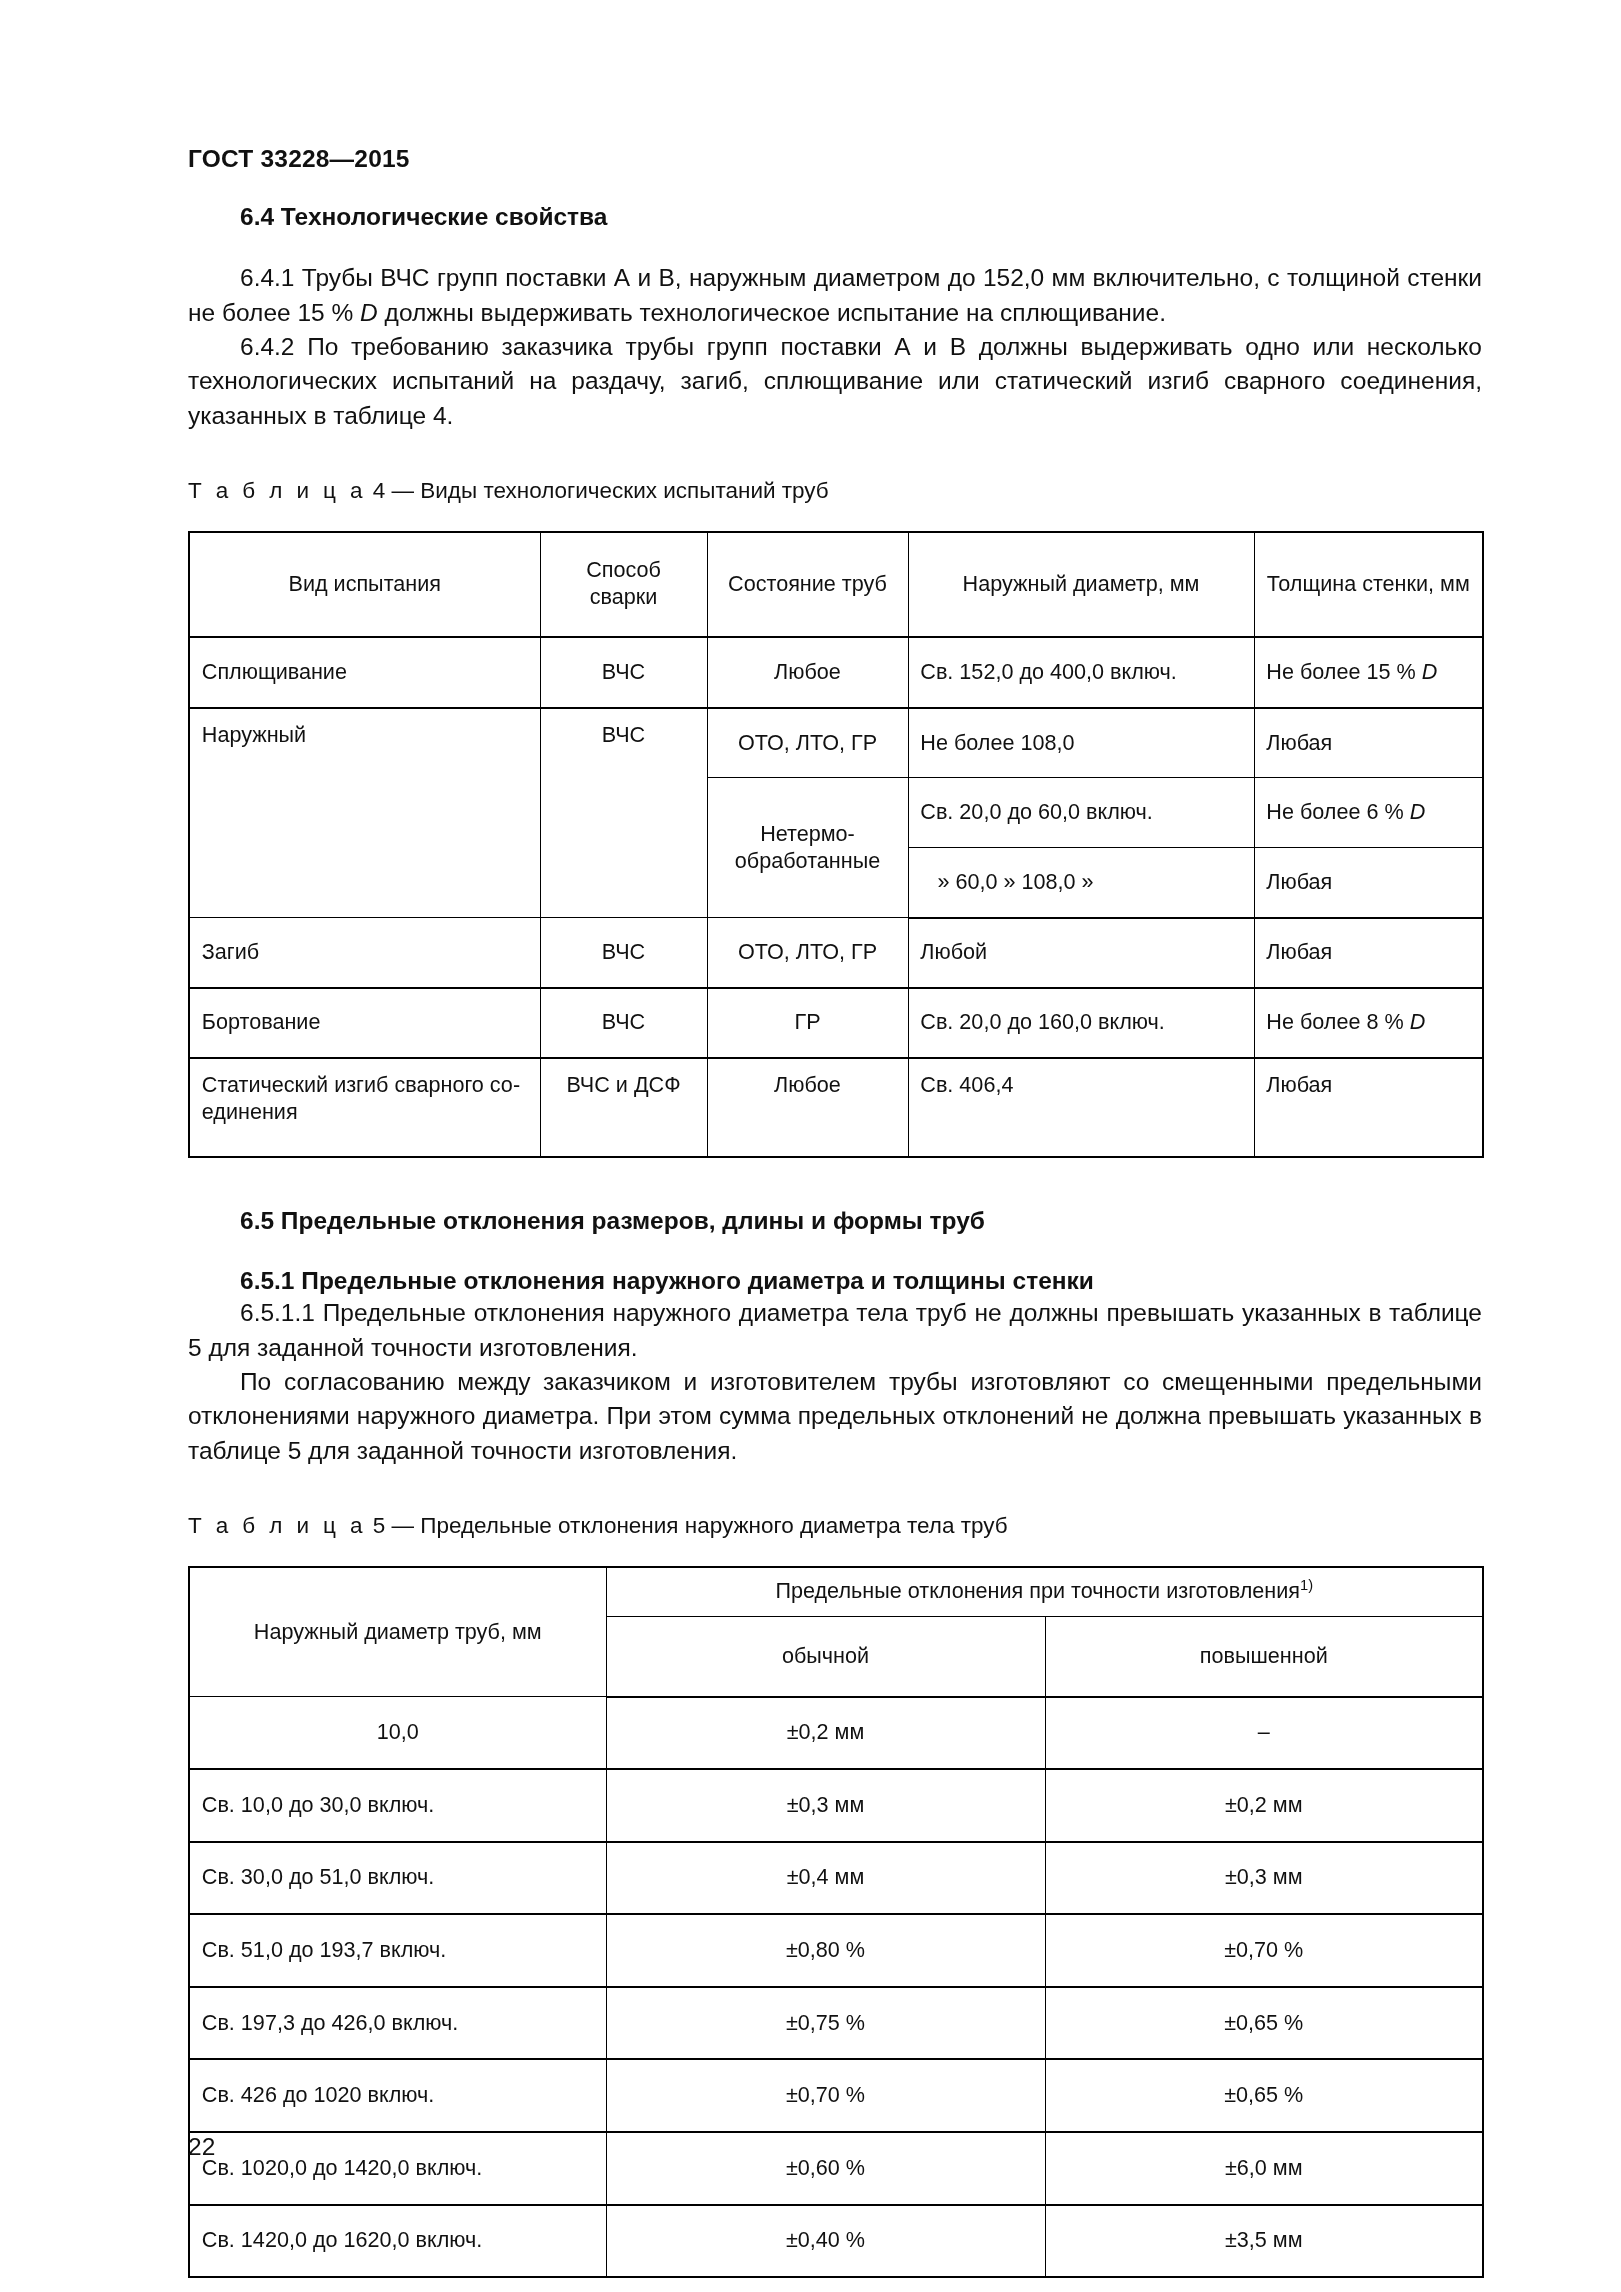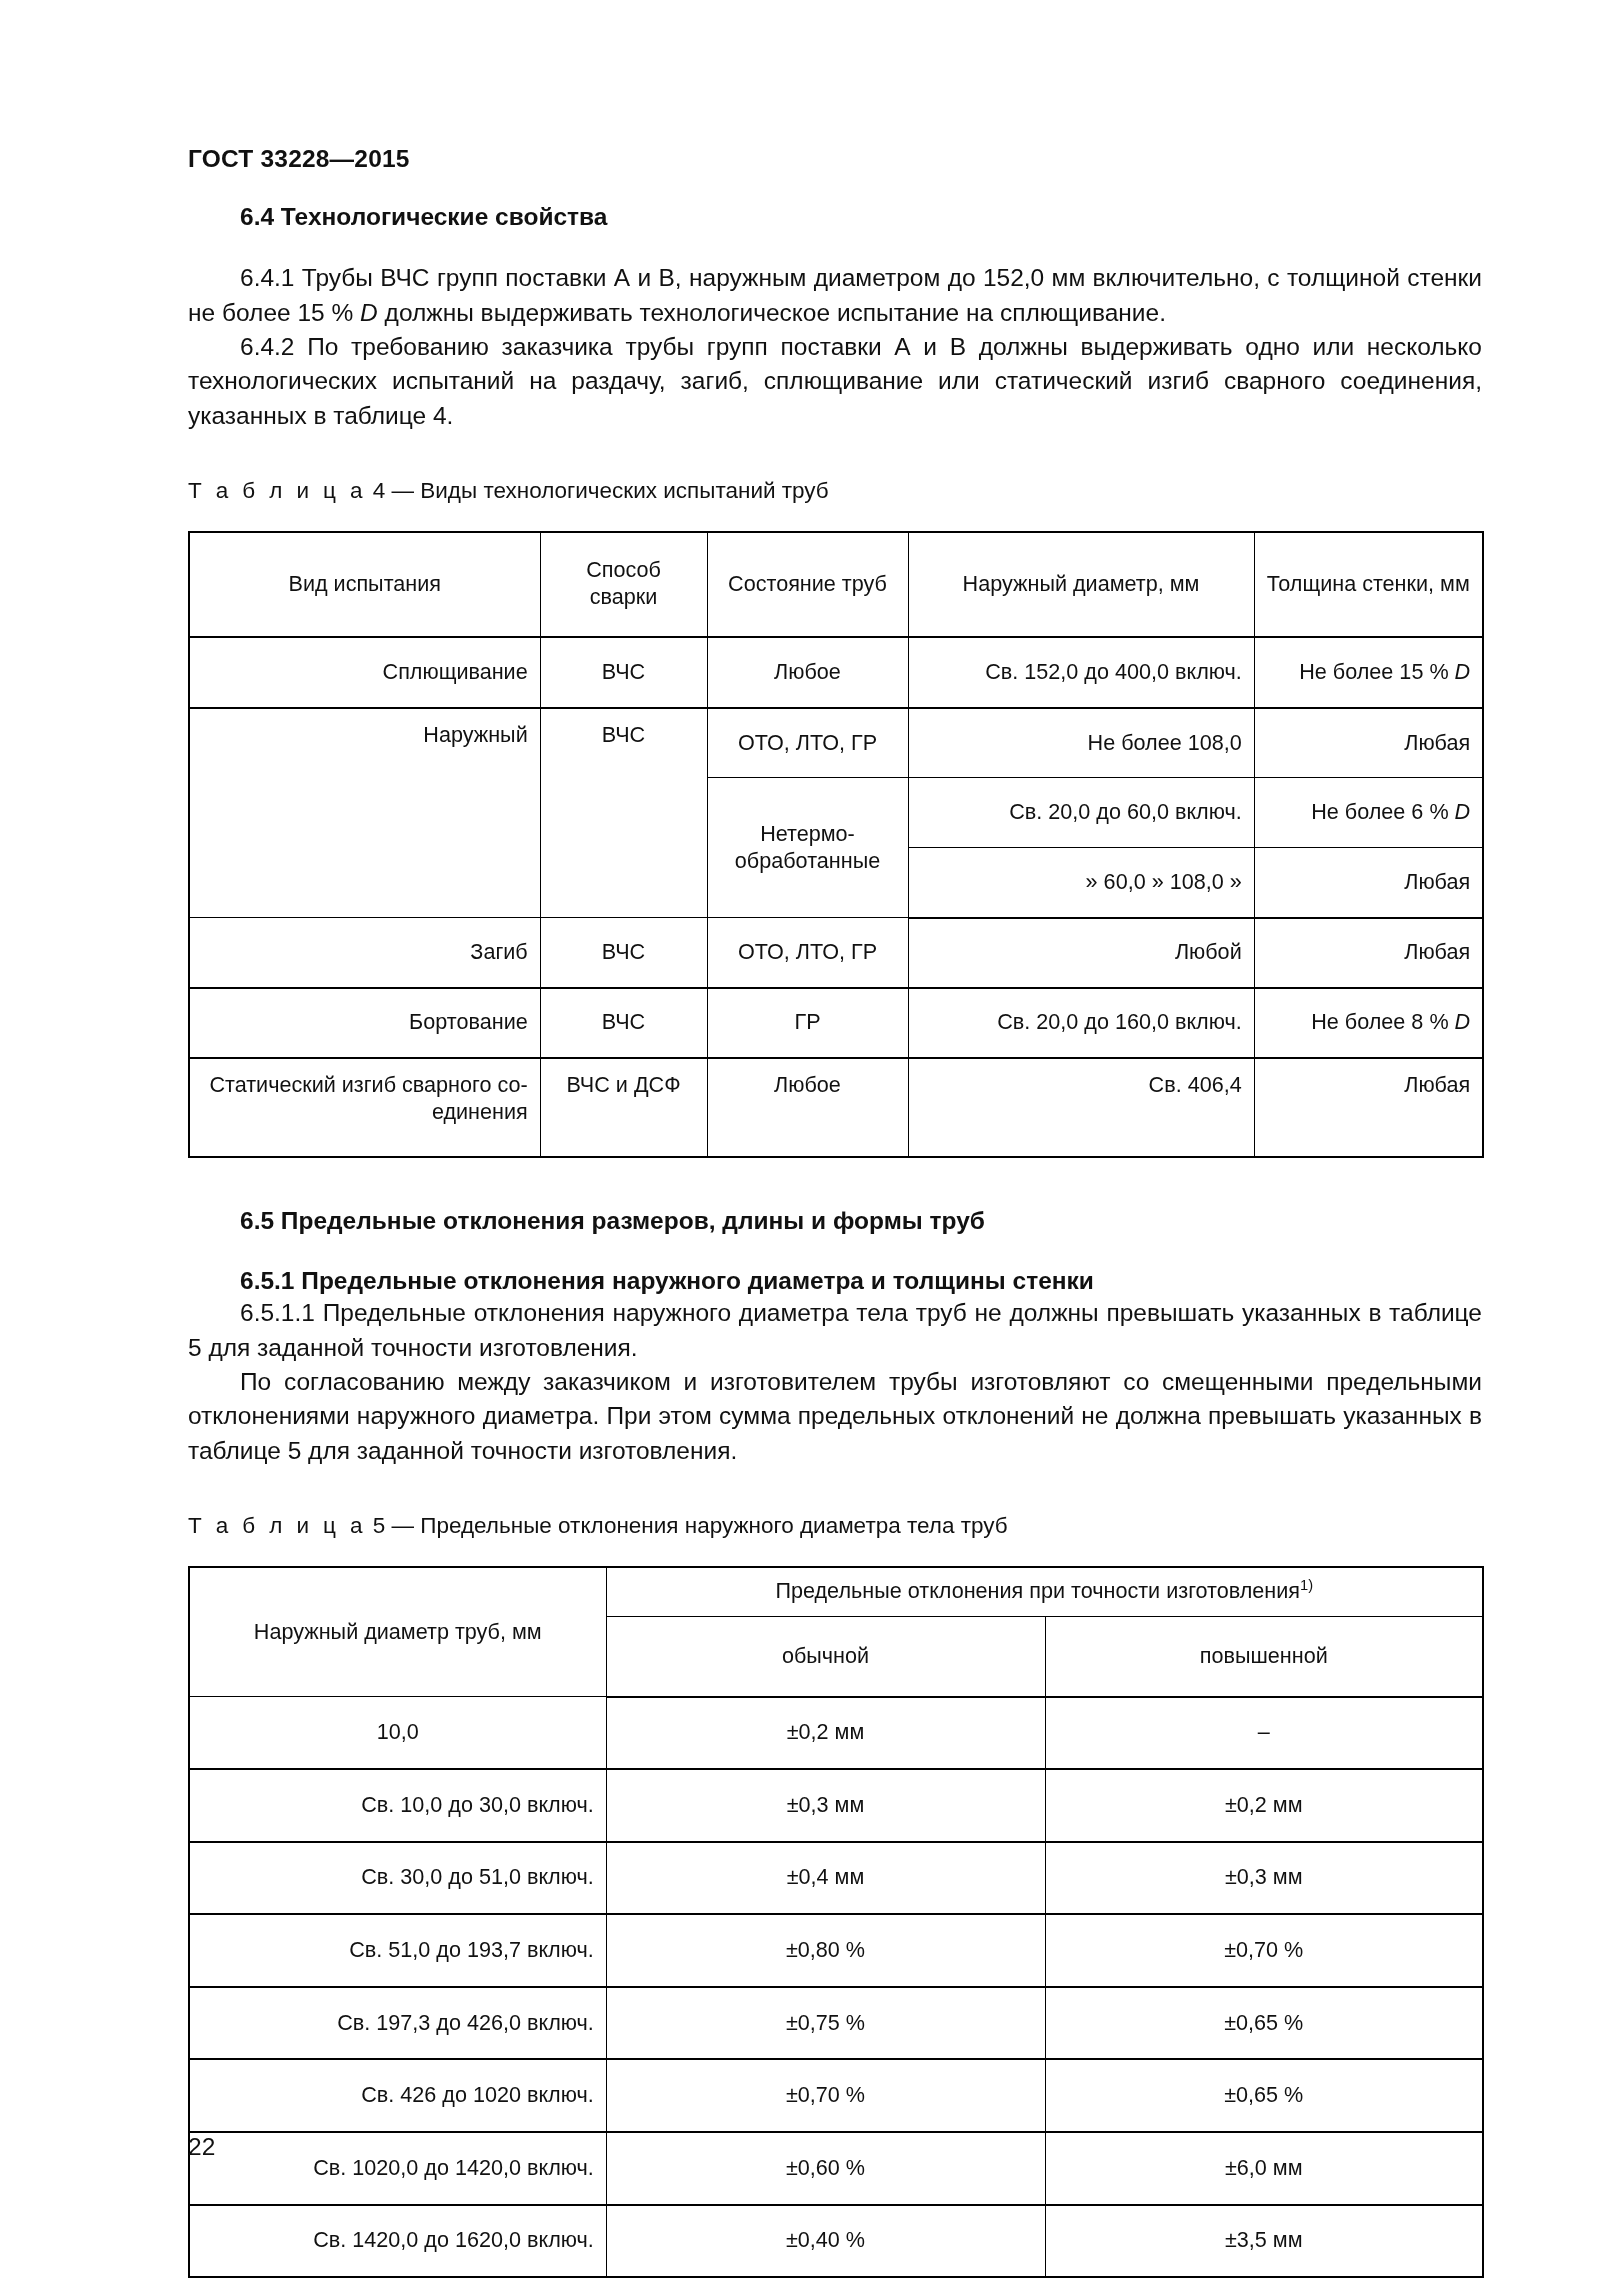--- a/index.html
+++ b/index.html
@@ -93,21 +93,21 @@
   }
   table.gost .outer-top td,
   table.gost .outer-top th { border-top-width: 2.9px; }
   table.gost tr.thickbot > td,
   table.gost tr.thickbot > th { border-bottom-width: 2.9px; }
   table.gost tr.lastrow > td { border-bottom-width: 2.9px; }
   table.gost .lft { border-left-width: 2.9px; }
   table.gost .rgt { border-right-width: 2.9px; }
 
   .c { text-align: center; }
-  .l { text-align: right; }
+  .l { text-align: left; }
   .ital { font-style: italic; }
 
   .hdr-cell { text-align: center; }
 
   
   .t4 col.c1 { width: 351px; }
   .t4 col.c2 { width: 167px; }
   .t4 col.c3 { width: 201px; }
   .t4 col.c4 { width: 346px; }
   .t4 col.c5 { width: 229px; }

